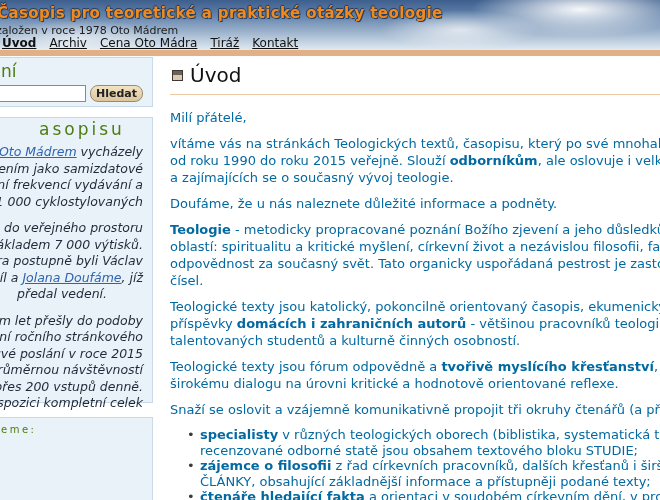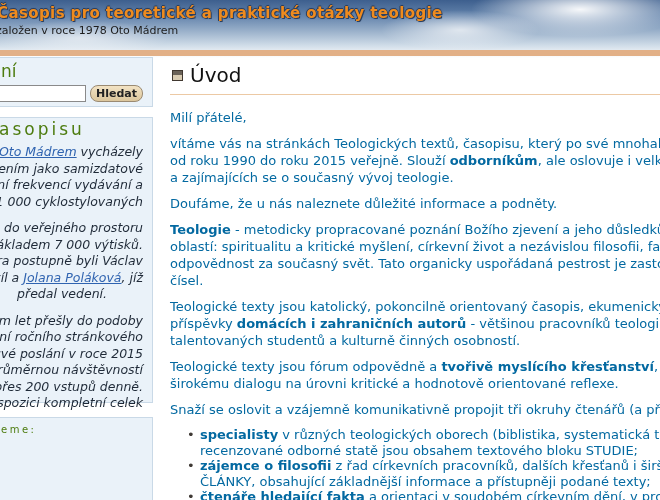--- a/index.html
+++ b/index.html
@@ -20,21 +20,21 @@
   .nav-link{color:#111;text-decoration:underline;margin-right:13px;cursor:pointer;}
   .nav-link.current{font-weight:bold;}
   .orange-bar{position:absolute;left:0;top:50px;width:660px;height:6px;background:#e2b087;}
 
   
   .sbox{position:absolute;left:-70px;width:223px;background:#eaf2f9;border:1px solid #c9d9e7;box-sizing:border-box;}
   .box-search{top:57px;height:50px;}
   .box-history{top:117px;height:286px;}
   .box-recommend{top:417px;height:130px;}
   .sb-heading{margin:3px 0 0 70px;font-size:17px;color:#4d7c0f;white-space:nowrap;}
-  .sb-heading.spaced{letter-spacing:3px;margin-left:68px;margin-top:1px;}
+  .sb-heading.spaced{letter-spacing:3px;margin-left:108px;margin-top:1px;}
   .sb-heading.sm{font-size:10px;letter-spacing:2.5px;margin-left:70px;margin-top:6px;}
   .search-row{display:flex;gap:4px;margin:4px 9px 0 0;align-items:center;}
   .search-input{flex:1;height:17px;border:1px solid #8a8a8a;background:#fff;box-sizing:border-box;font-size:11px;padding:0 2px;}
   .search-btn{flex:none;font-family:inherit;font-size:11px;font-weight:bold;color:#222;padding:1px 5px;
     background:linear-gradient(#f2e3c4,#dcc69c);border:1px solid #9a8a72;border-radius:8px;cursor:pointer;}
   .hist{margin:5px 9px 0 0;}
   .hist-p{margin:0 0 10px 0;}
   .hl{text-align:right;font-style:italic;font-size:12.5px;line-height:16.5px;color:#1f2a38;white-space:nowrap;}
   .hist-p:nth-of-type(2) .hl:last-child{padding-right:36px;}
   .lnk{color:#2f63b0;text-decoration:underline;cursor:pointer;}
@@ -56,20 +56,21 @@
 <body>
 
 <div class="stage">
 
   <div class="header">
     <div class="cloud c1"></div>
     <div class="cloud c2"></div>
     <div class="cloud c3"></div>
     <div class="site-title">Časopis pro teoretické a praktické otázky teologie</div>
     <div class="site-sub">založen v roce 1978 Oto Mádrem</div>
+    <nav class="topnav" id="topnav"><a class="nav-link current">Úvod</a><a class="nav-link">Archiv</a><a class="nav-link">Cena Oto Mádra</a><a class="nav-link">Tiráž</a><a class="nav-link">Kontakt</a></nav>
   </div>
   <div class="orange-bar"></div>
 
   <aside class="sbox box-search">
     <div class="sb-heading">ní</div>
     <div class="search-row">
       <input class="search-input" value="" style="">
       <button class="search-btn">Hledat</button>
     </div>
   </aside>
@@ -80,21 +81,21 @@
         <div class="hist-p">
           <div class="hl">ce 1978 <a class="lnk">Oto Mádrem</a> vycházely</div>
           <div class="hl">jeho vedením jako samizdatové</div>
           <div class="hl">a půlroční frekvencí vydávání a</div>
           <div class="hl">přes 1 000 cyklostylovaných</div>
         </div>
         <div class="hist-p">
           <div class="hl">časopis do veřejného prostoru</div>
           <div class="hl">s nákladem 7 000 výtisků.</div>
           <div class="hl">edaktora postupně byli Václav</div>
-          <div class="hl">atochvíl a <a class="lnk">Jolana Poláková</a>, jíž</div>
+          <div class="hl">atochvíl a <a class="lnk">Jolana Doufáme</a>, jíž</div>
           <div class="hl">předal vedení.</div>
         </div>
         <div class="hist-p">
           <div class="hl">eré během let přešly do podoby</div>
           <div class="hl">chování ročního stránkového</div>
           <div class="hl">své poslání v roce 2015</div>
           <div class="hl">tisků a průměrnou návštěvností</div>
           <div class="hl">stránek přes 200 vstupů denně.</div>
           <div class="hl">je k dispozici kompletní celek</div>
         </div>

